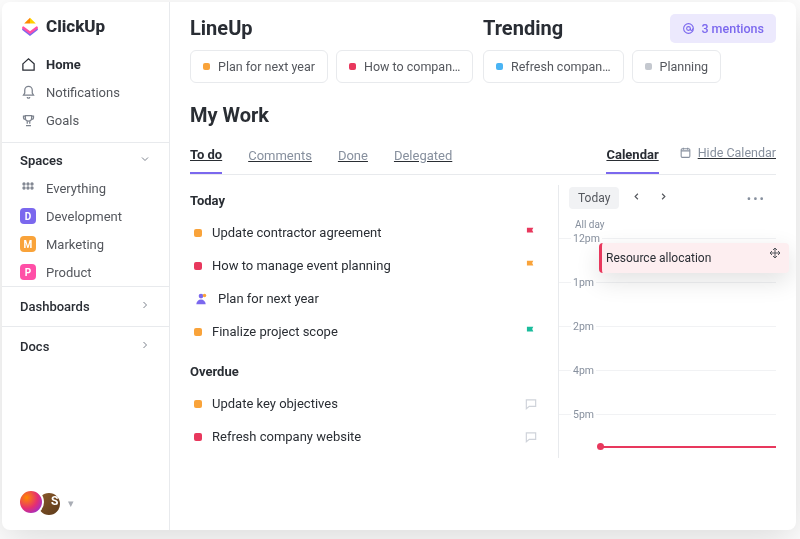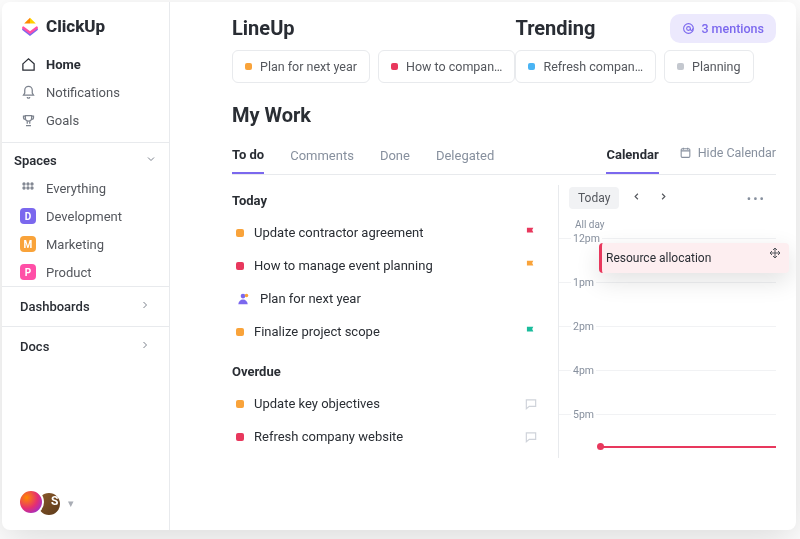--- a/index.html
+++ b/index.html
@@ -13,21 +13,20 @@
   font-size: 13px;
 }
 .app {
   display: flex;
   width: 794px;
   height: 528px;
   background: #fff;
   border-radius: 8px;
   box-shadow: 0 10px 40px rgba(0,0,0,0.15);
   margin: 2px 0 0 2px;
-  gap: 42px;
 }
 
 
 .sidebar {
   width: 168px;
   border-right: 1px solid #e8eaed;
   display: flex;
   flex-direction: column;
   padding-top: 14px;
 }
@@ -53,21 +52,21 @@
 .nav-item.active { color: #292d34; font-weight: 700; }
 .nav-item .ico, .section-row .ico {
   width: 16px; height: 16px; display:flex; align-items:center; justify-content:center;
   color: #7c828d;
 }
 .nav-item.active .ico { color: #292d34; }
 .section-header {
   display: flex;
   align-items: center;
   justify-content: space-between;
-  padding: 10px 12px 6px;
+  padding: 10px 18px 6px;
   font-size: 13px;
   font-weight: 600;
   color: #292d34;
   border-top: 1px solid #e8eaed;
   margin-top: 8px;
 }
 .chev { color:#7c828d; }
 .space-item { padding: 6px 18px; }
 .space-sq {
   width: 16px; height: 16px; border-radius: 4px;
@@ -116,31 +115,32 @@
   display:flex; align-items:center; gap:8px;
   border:1px solid #e8eaed; border-radius:6px;
   padding: 8px 12px; font-size:12.5px; color:#54575d;
   background:#fff;
   min-width: 0;
 }
 .chip .dot { width:7px; height:7px; border-radius:2px; }
 .chiptxt { white-space:nowrap; overflow:hidden; text-overflow:ellipsis; max-width: 110px; }
 .mentions {
   background:#ece9fd; color:#7b68ee;
-  border-radius:10px; padding:7px 12px;
+  border-radius:5px; padding:7px 12px;
   font-size:12.5px; font-weight:500;
   display:flex; align-items:center; gap:6px;
   position:absolute; right:20px; top:12px;
 }
 
 .h2 { font-size: 20px; font-weight:700; margin-top: 20px; }
 .tabs {
   display:flex; align-items:center;
   border-bottom:1px solid #e8eaed;
   margin-top: 10px;
+  text-decoration: underline;
 }
 .tab {
   padding: 10px 0;
   margin-right: 26px;
   font-size: 13px;
   color:#87909e;
   cursor:pointer;
 }
 .tab.active { color:#292d34; font-weight:700; border-bottom:2px solid #7b68ee; }
 .tab.cal { margin-left:auto; margin-right: 20px; font-weight:700; color:#292d34; border-bottom:2px solid #7b68ee;}

